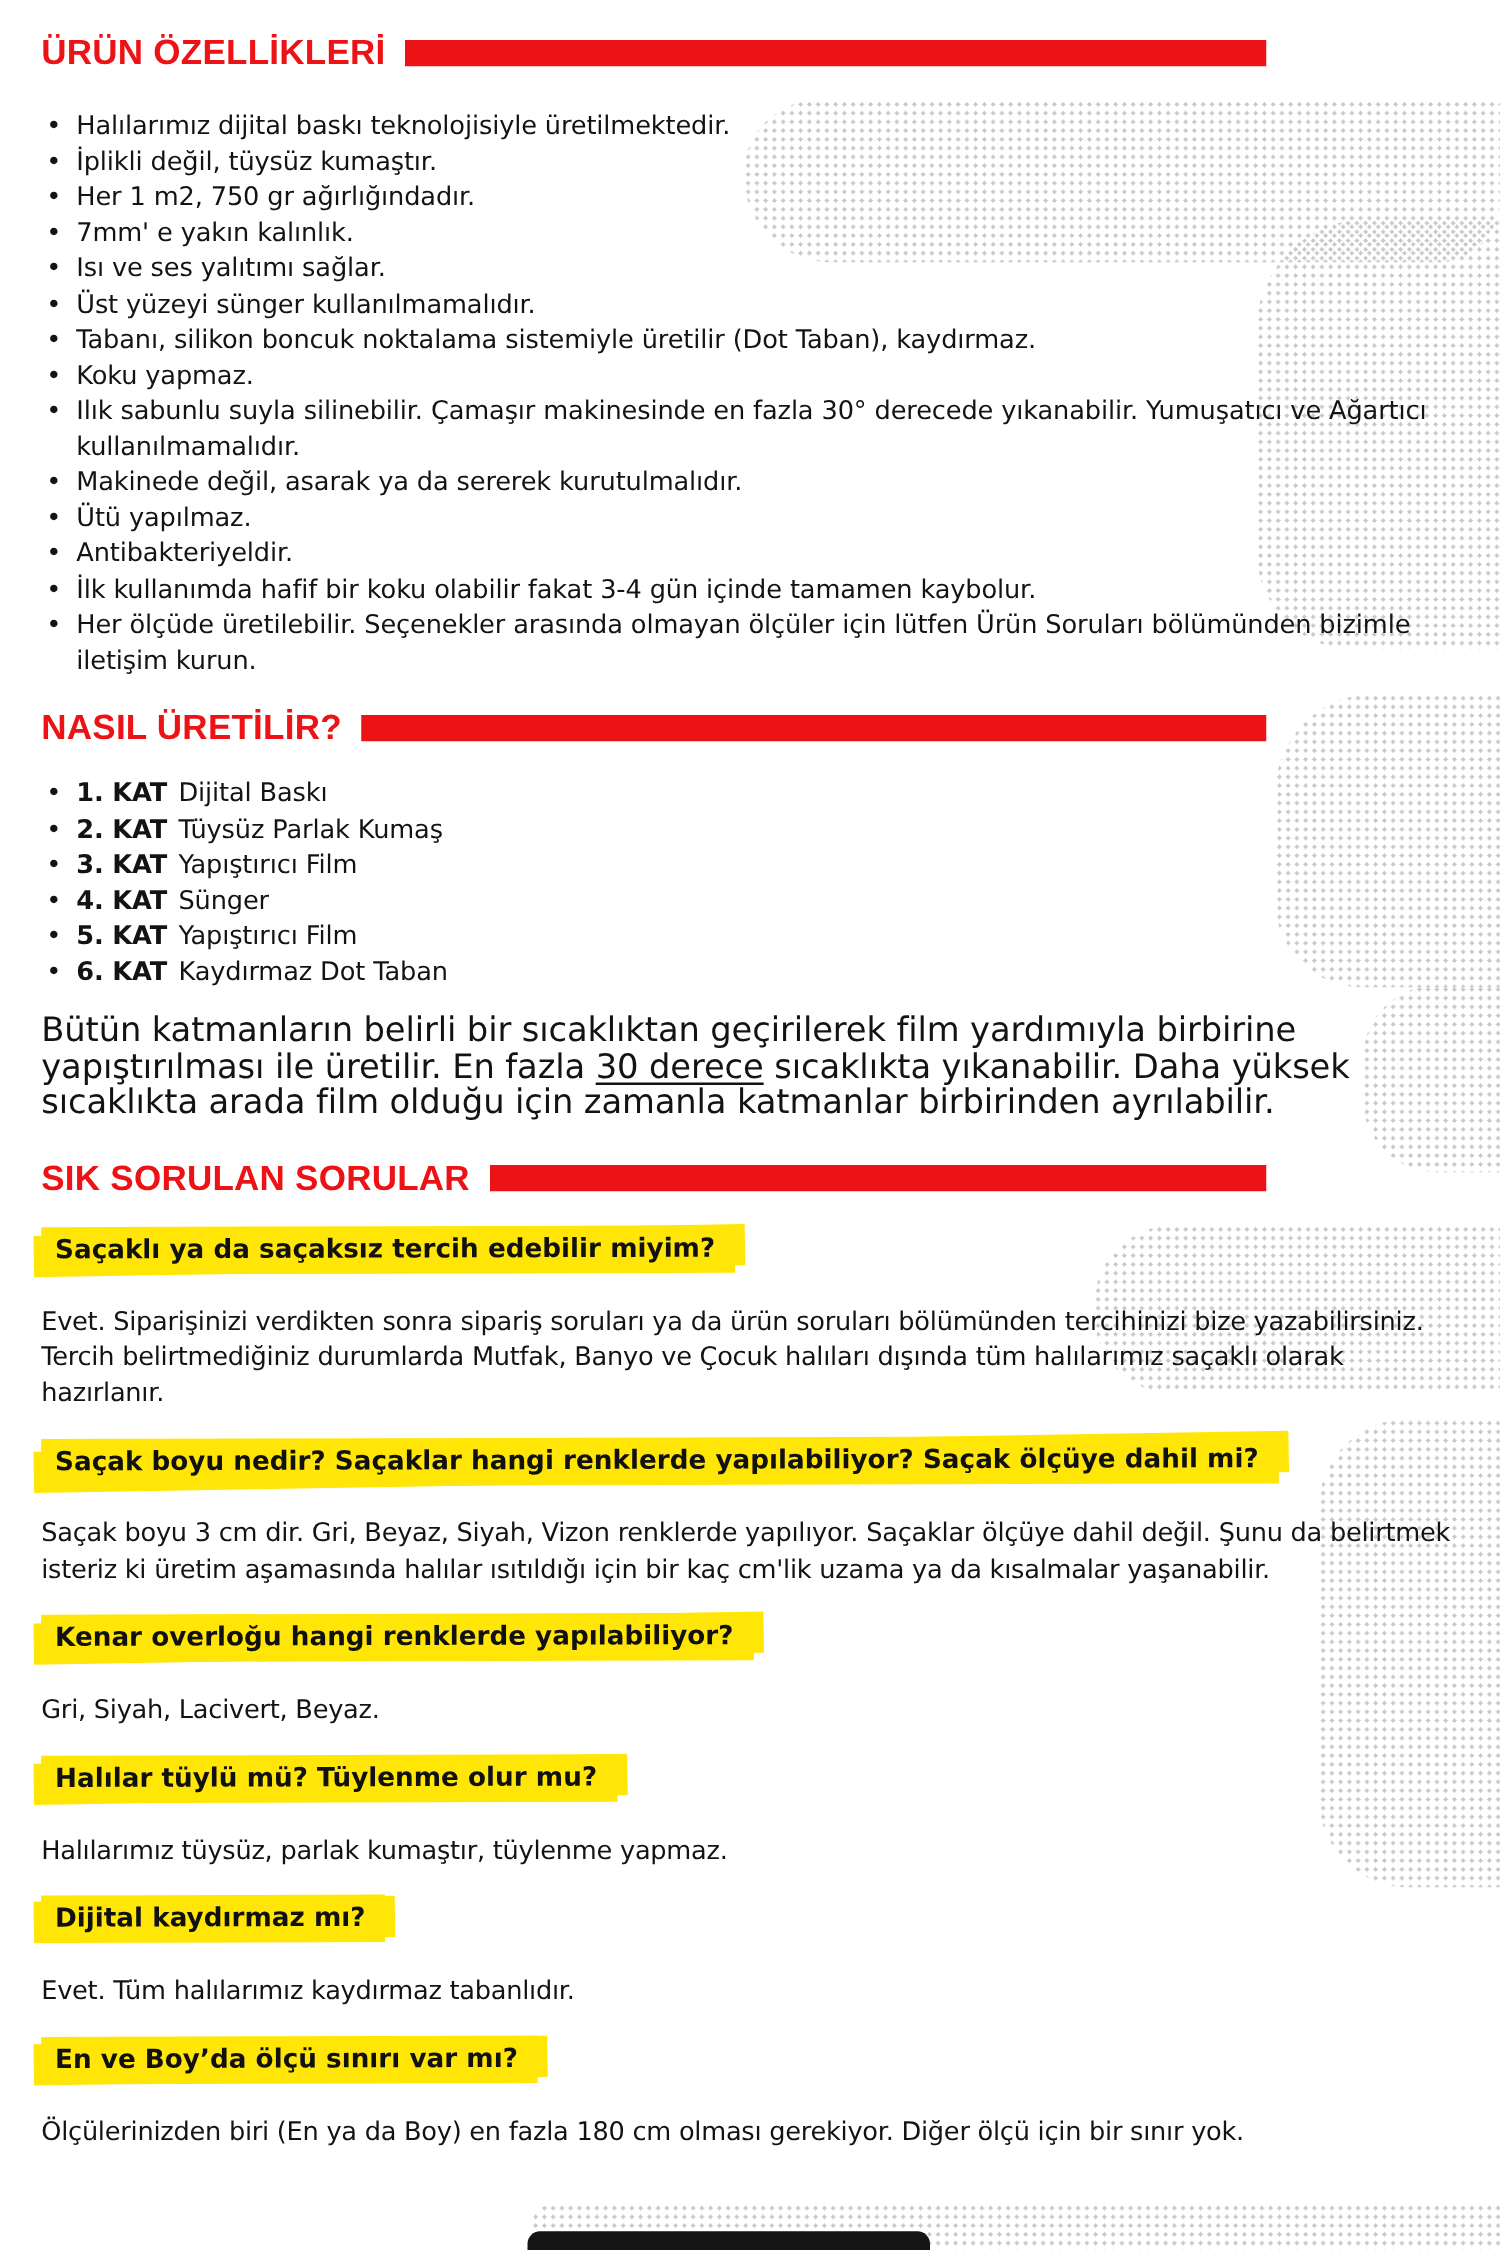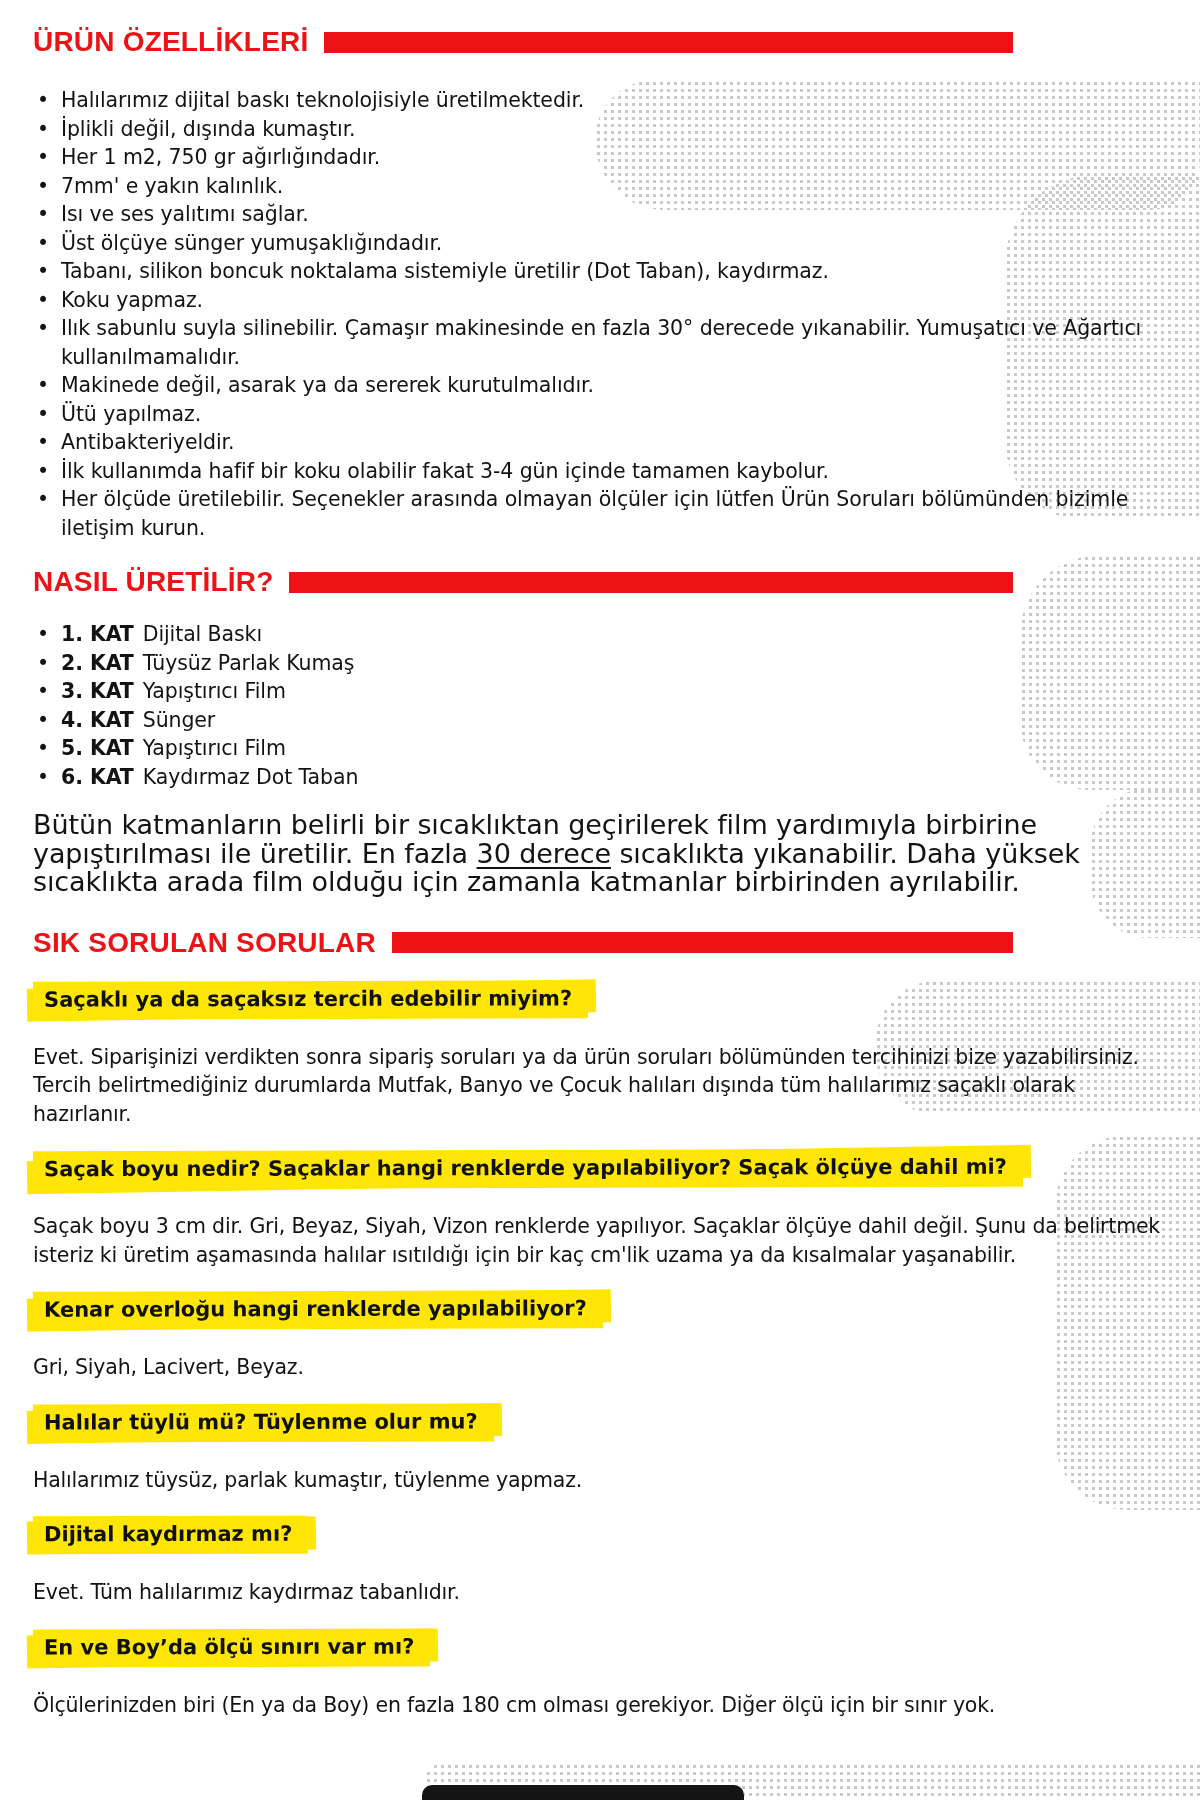--- a/index.html
+++ b/index.html
@@ -92,33 +92,33 @@
     <section>
       <div class="h-row">
         <h2 class="h-title">ÜRÜN ÖZELLİKLERİ</h2>
         <div class="h-bar"></div>
       </div>
       <ul class="bullets">
         <li>
             <span>Halılarımız dijital baskı teknolojisiyle üretilmektedir.</span>
           </li>
         <li>
-            <span>İplikli değil, dışında kumaştır.</span>
+            <span>İplikli değil, tüysüz kumaştır.</span>
           </li>
         <li>
             <span>Her 1 m2, 750 gr ağırlığındadır.</span>
           </li>
         <li>
             <span>7mm' e yakın kalınlık.</span>
           </li>
         <li>
             <span>Isı ve ses yalıtımı sağlar.</span>
           </li>
         <li>
-            <span>Üst ölçüye sünger yumuşaklığındadır.</span>
+            <span>Üst yüzeyi sünger kullanılmamalıdır.</span>
           </li>
         <li>
             <span>Tabanı, silikon boncuk noktalama sistemiyle üretilir (Dot Taban), kaydırmaz.</span>
           </li>
         <li>
             <span>Koku yapmaz.</span>
           </li>
         <li>
             <span>Ilık sabunlu suyla silinebilir. Çamaşır makinesinde en fazla 30° derecede yıkanabilir. Yumuşatıcı ve Ağartıcı kullanılmamalıdır.</span>
           </li>

